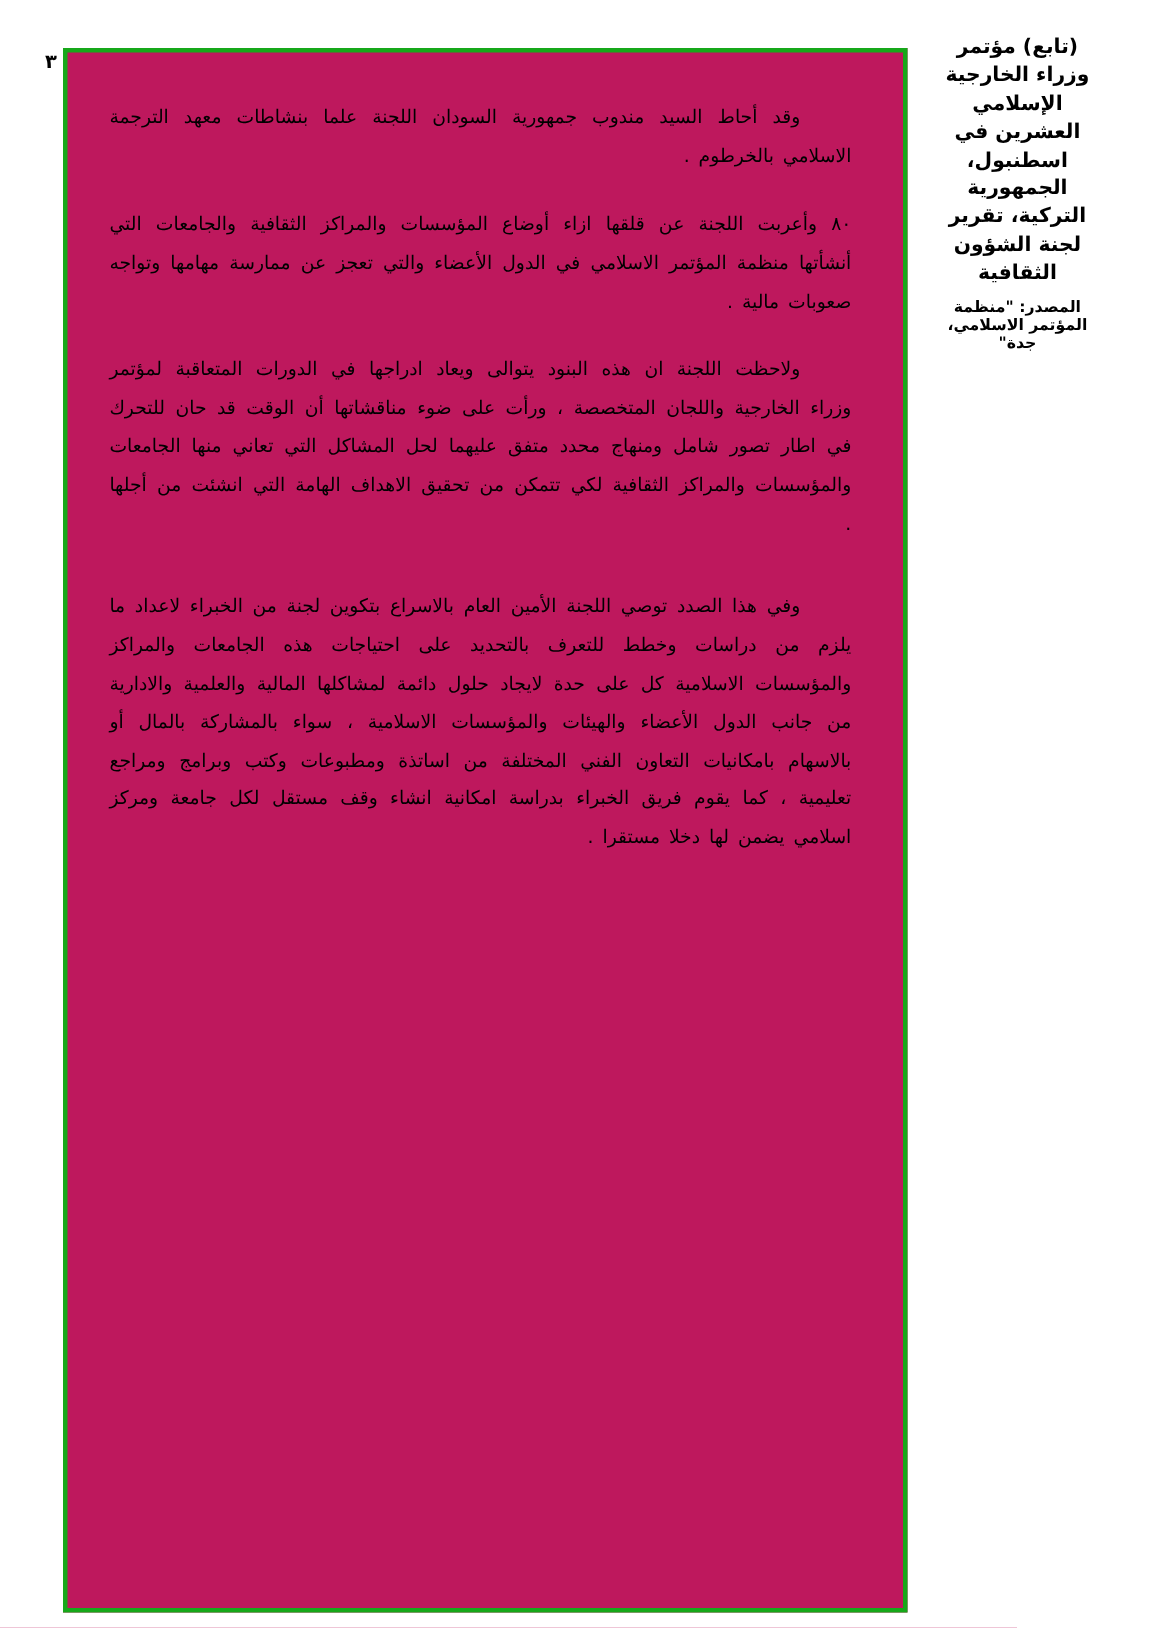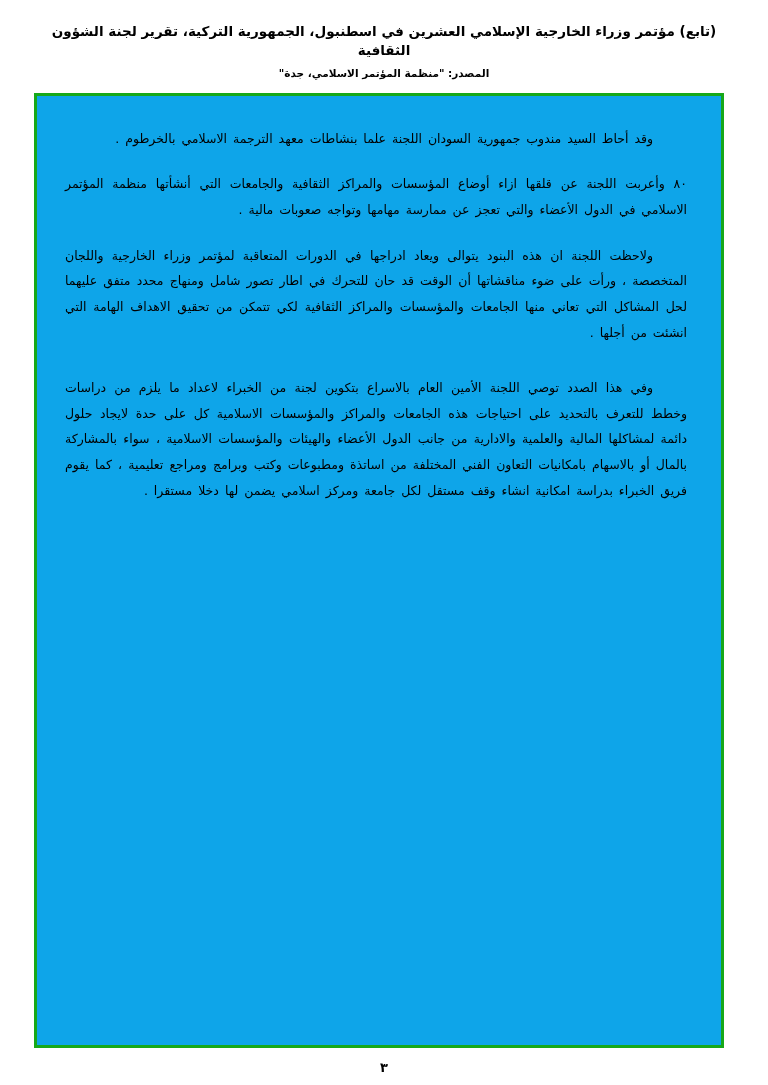--- a/index.html
+++ b/index.html
@@ -14,21 +14,21 @@
     color: #000000;
     position: relative;
     overflow: hidden;
   }
   .page {
     width: 768px;
     height: 1085px;
     box-sizing: border-box;
     padding: 22px 30px 10px 30px;
     display: flex;
-    flex-direction: column;
+    flex-direction: row;
   }
   .header {
     text-align: center;
     margin: 0 0 4px 0;
   }
   .header-title {
     font-family: "DejaVu Sans", sans-serif;
     font-size: 13.5px;
     font-weight: bold;
     color: #000000;
@@ -43,21 +43,21 @@
     color: #000000;
     margin-top: 7px;
     direction: rtl;
   }
   .content-frame {
     flex: 1 1 auto;
     margin: 10px 14px 0 4px;
     border: 3px solid #17a81a;
     box-sizing: border-box;
     padding: 30px 34px 20px 28px;
-    background: #0ea5e9;
+    background: #be185d;
     overflow: hidden;
   }
   .para {
     direction: rtl;
     text-align: justify;
     text-align-last: right;
     font-family: "DejaVu Sans", sans-serif;
     font-size: 12.5px;
     line-height: 2.05;
     color: #000000;

